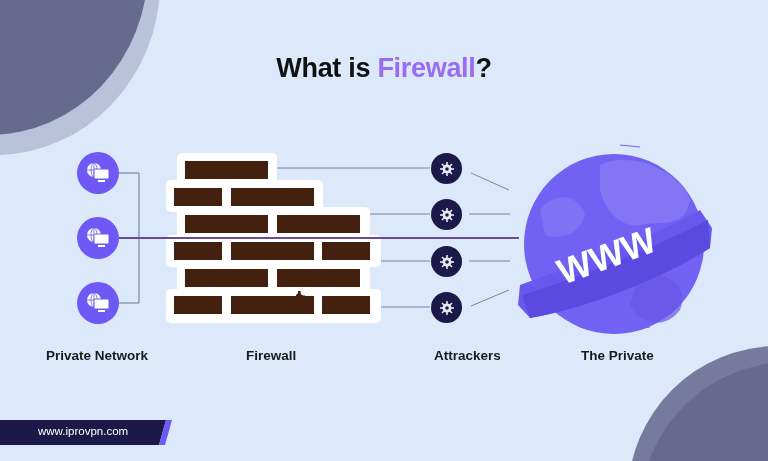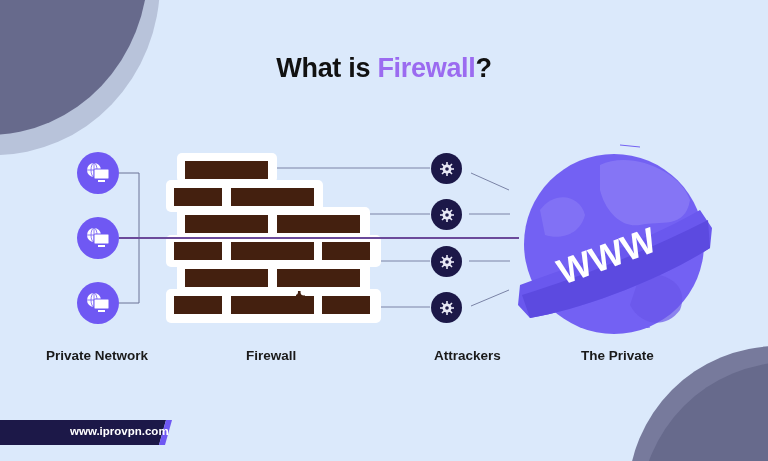--- a/index.html
+++ b/index.html
@@ -18,21 +18,21 @@
 
   .label { position: absolute; top: 348px; font-size: 13.5px; font-weight: bold; color: #1a1a1a; }
 
   svg.diagram { position: absolute; left: 0; top: 0; }
 
   .node { position: absolute; border-radius: 50%; display: flex; align-items: center; justify-content: center; }
   .net-node { width: 42px; height: 42px; background: #6f58f3; }
   .atk-node { width: 31px; height: 31px; background: #1c1848; }
 
   .footer { position: absolute; left: 0; top: 420px; width: 172px; height: 25px; }
-  .footer-text { position: absolute; left: 38px; top: 425px; font-size: 11.5px; font-weight: bold; color: #ffffff; margin-left: 32px; }
+  .footer-text { position: absolute; left: 38px; top: 425px; font-size: 11.5px; font-weight: normal; color: #ffffff; }
 </style>
 </head>
 <body>
 
 <div class="corner-tl-outer"></div>
 <div class="corner-tl-inner"></div>
 <div class="corner-br-outer"></div>
 <div class="corner-br-inner"></div>
 
 <div class="title"><span>What is </span><span class="accent">Firewall</span><span>?</span></div>

